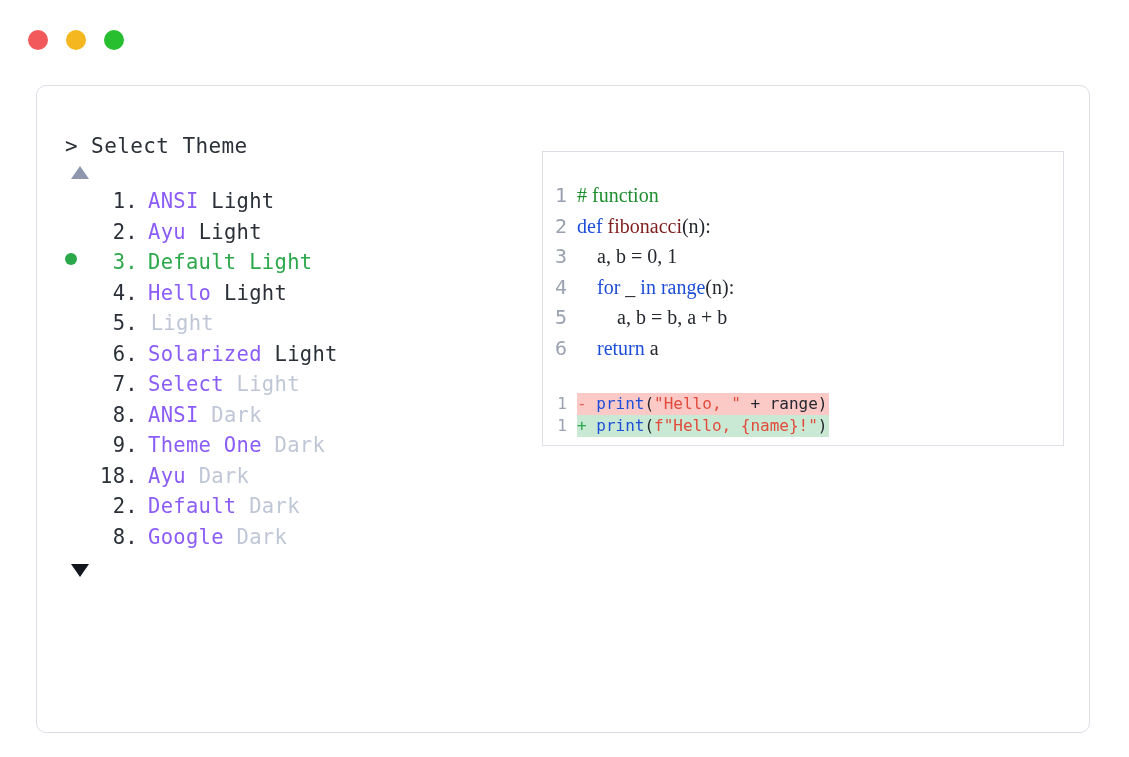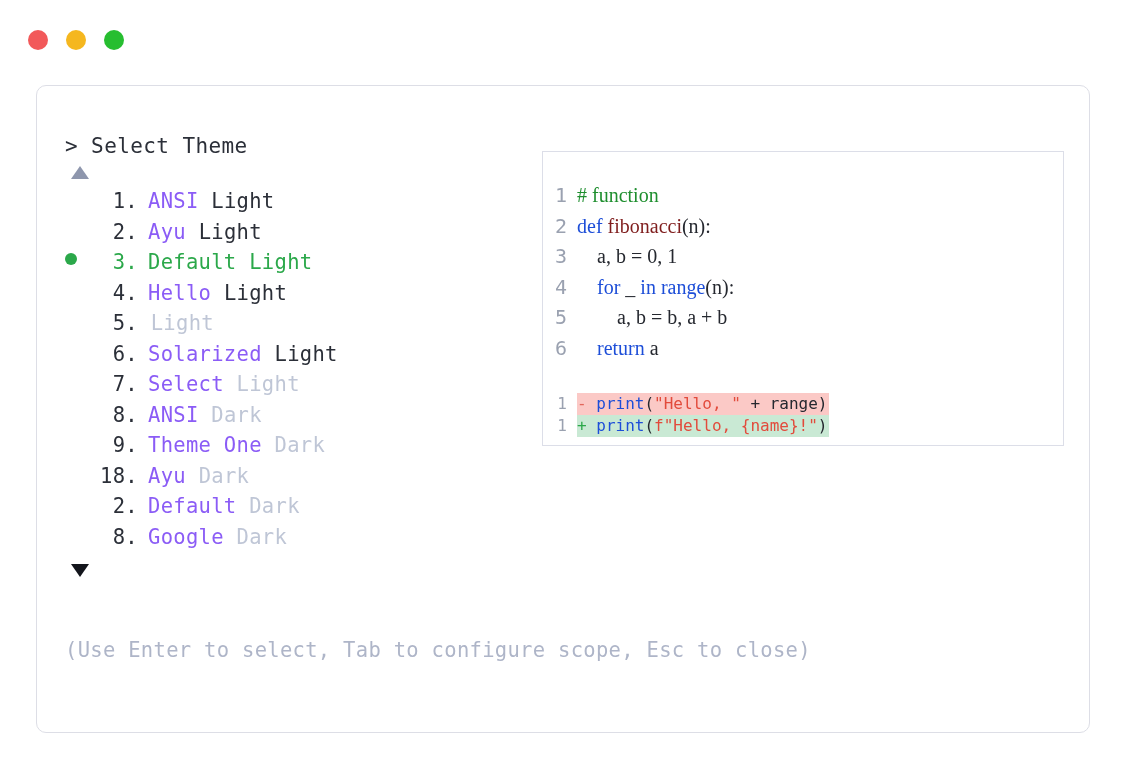--- a/index.html
+++ b/index.html
@@ -226,21 +226,20 @@
           <div class="theme-row"><span class="bullet-slot"></span><span class="row-index"> 7.</span><span class="row-name">Select</span><span class="row-variant variant-muted">Light</span></div>
           <div class="theme-row"><span class="bullet-slot"></span><span class="row-index"> 8.</span><span class="row-name">ANSI</span><span class="row-variant variant-muted">Dark</span></div>
           <div class="theme-row"><span class="bullet-slot"></span><span class="row-index"> 9.</span><span class="row-name">Theme One</span><span class="row-variant variant-muted">Dark</span></div>
           <div class="theme-row"><span class="bullet-slot"></span><span class="row-index">18.</span><span class="row-name">Ayu</span><span class="row-variant variant-muted">Dark</span></div>
           <div class="theme-row"><span class="bullet-slot"></span><span class="row-index">2.</span><span class="row-name">Default</span><span class="row-variant variant-muted">Dark</span></div>
           <div class="theme-row"><span class="bullet-slot"></span><span class="row-index">8.</span><span class="row-name">Google</span><span class="row-variant variant-muted">Dark</span></div>
         </div>
       <div class="scroll-down"></div>
     </div>
 
-    <div class="hint">(Use Enter to select, Tab to configure scope, Esc to close)</div>
 
     <div class="right-col">
       <div class="preview-box">
         <div class="code" id="code-block"><div class="code-line"><span class="gutter">1</span><span class="code-body"><span class="tok-comment"># function</span></span></div><div class="code-line"><span class="gutter">2</span><span class="code-body"><span class="tok-keyword">def </span><span class="tok-fn">fibonacci</span><span class="tok-plain">(n):</span></span></div><div class="code-line"><span class="gutter">3</span><span class="code-body"><span class="tok-plain">    a, b = 0, 1</span></span></div><div class="code-line"><span class="gutter">4</span><span class="code-body"><span class="tok-plain">    </span><span class="tok-keyword">for</span><span class="tok-plain"> _ </span><span class="tok-keyword">in range</span><span class="tok-plain">(n):</span></span></div><div class="code-line"><span class="gutter">5</span><span class="code-body"><span class="tok-plain">        a, b = b, a + b</span></span></div><div class="code-line"><span class="gutter">6</span><span class="code-body"><span class="tok-plain">    </span><span class="tok-keyword">return</span><span class="tok-plain"> a</span></span></div></div>
         <div class="diff-block" id="diff-block">
             <div class="diff-line">
               <span class="diff-gutter">1</span>
               <span class="diff-content diff-del"><span class="marker-del">- </span><span class="tok-keyword">print</span><span class="tok-plain">(</span><span class="tok-string">"Hello, "</span><span class="tok-plain"> + range)</span></span>
             </div>
             <div class="diff-line">

